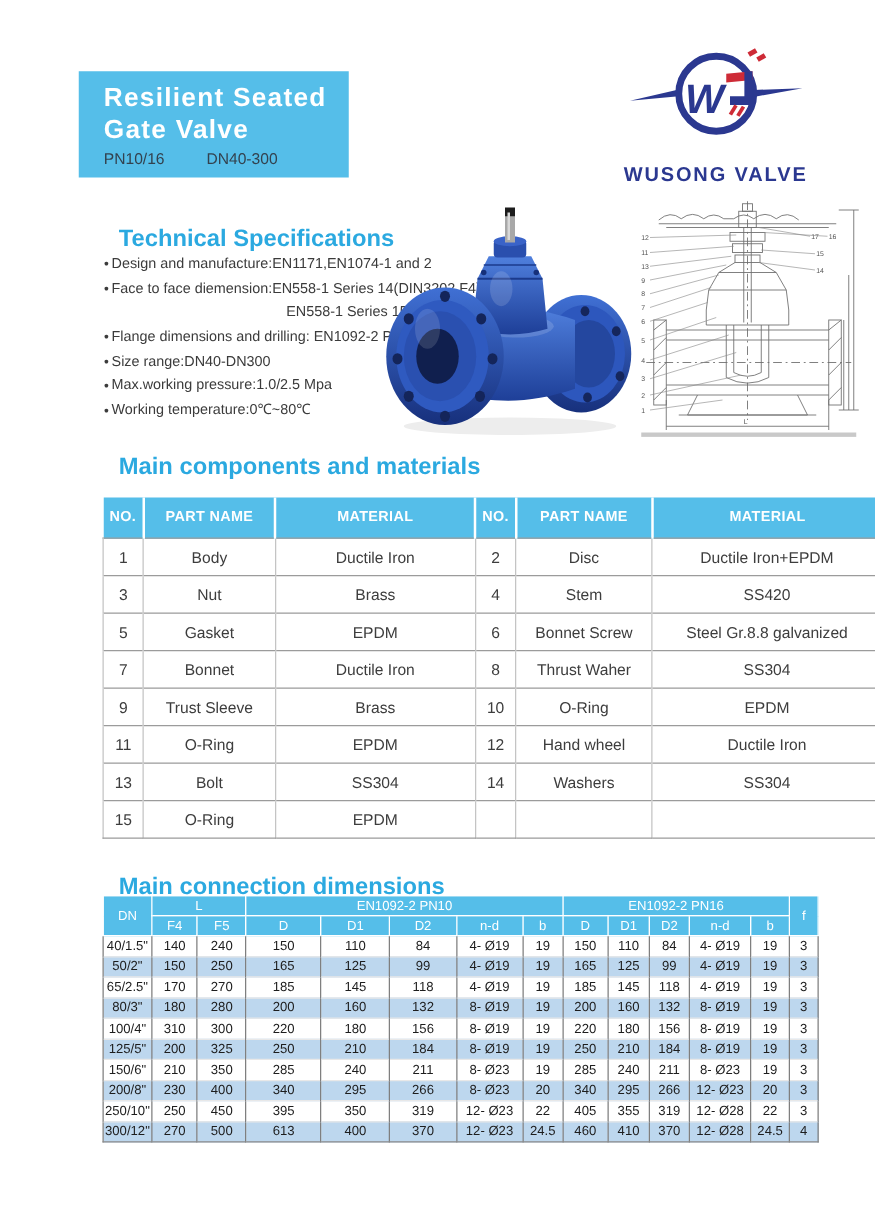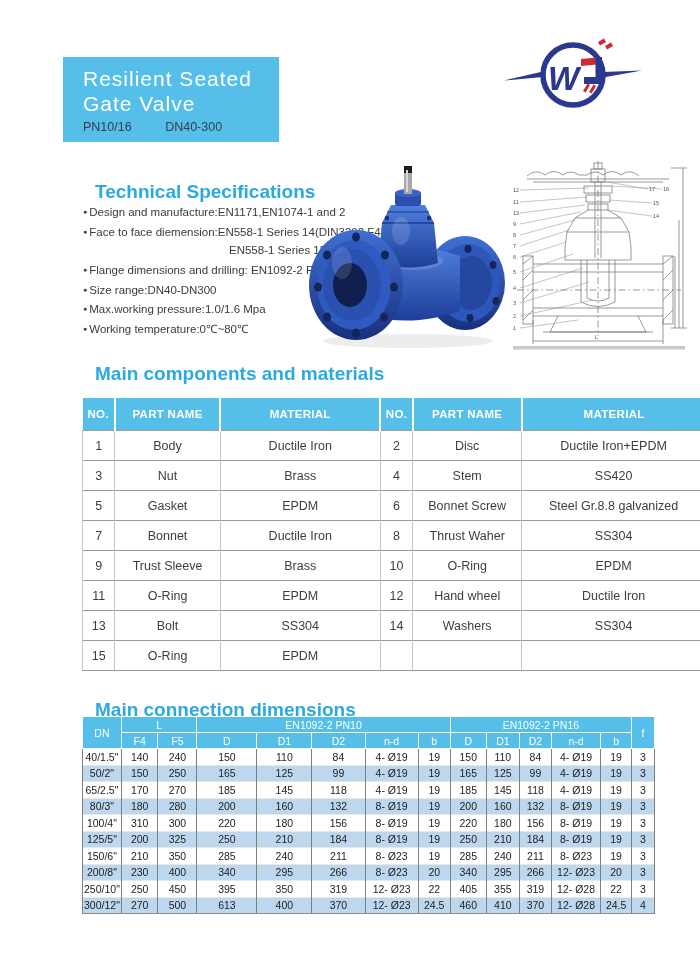--- a/index.html
+++ b/index.html
@@ -6,21 +6,21 @@
     --sky:#55BEE9; --sec:#2BA9E0; --rowblue:#BDD7EE;
     --navy:#2B3890; --red:#CE2B37; --ink:#3b3b3b;
   }
   html,body{margin:0;padding:0;background:#fff;}
   .page{position:relative;width:700px;height:979px;background:#fff;overflow:hidden;
         font-family:"Liberation Sans",sans-serif;}
 
   
   .title-box{position:absolute;left:63px;top:57px;width:216px;height:85px;
              background:var(--sky);box-sizing:border-box;padding:9px 0 0 20px;}
-  .title-line{font-size:21px;font-weight:normal;color:#fff;line-height:25px;letter-spacing:1px;}
+  .title-line{font-size:21px;font-weight:bold;color:#fff;line-height:25px;letter-spacing:1px;}
   .title-sub{margin-top:4px;font-size:12.5px;font-weight:normal;color:#33424F;}
   .title-sub span+span{margin-left:30px;}
 
   
   .logo{position:absolute;left:495px;top:33px;width:155px;text-align:center;}
   .logo-text{margin-top:1px;font-size:16px;font-weight:bold;color:var(--navy);letter-spacing:1.5px;}
 
   
   .sec{position:absolute;margin:12px;font-size:19px;font-weight:600;color:var(--sec);}
   #tech-title{left:83px;top:169px;}
@@ -80,30 +80,31 @@
       <path d="M100,9 l6,-3.4 l2,3.4 l-6,3.4 z" fill="#CE2B37"></path>
       <path d="M107,13 l6,-3.4 l2,3.4 l-6,3.4 z" fill="#CE2B37"></path>
       <polygon points="6,47.5 45,38.5 45,44" fill="#2B3890"></polygon>
       <polygon points="144,37.5 105,39 105,44.5" fill="#2B3890"></polygon>
       <text x="50" y="57" font-size="33" font-style="italic" font-weight="bold" fill="#2B3890" font-family="Liberation Sans, sans-serif">W</text>
       <path d="M83,26 l21,-2 v7 l-21,2 z" fill="#CE2B37"></path>
       <path d="M104,24 v27 h-18 v-7 h11.5 v-20 z" fill="#2B3890"></path>
       <path d="M85,58 l4.5,-7.5 l2.6,1.4 l-4.5,7.5 z" fill="#CE2B37"></path>
       <path d="M91,59 l4.5,-7.5 l2.6,1.4 l-4.5,7.5 z" fill="#CE2B37"></path>
     </svg>
+    <div class="logo-text">WUSONG VALVE</div>
   </div>
 
   <h2 class="sec" id="tech-title">Technical Specifications</h2>
   <ul id="bullets">
       <li><span class="dot">●</span><span>Design and manufacture:EN1171,EN1074-1 and 2</span></li>
       <li><span class="dot">●</span><span>Face to face diemension:EN558-1 Series 14(DIN3202 F4)</span></li>
       <li class="cont">EN558-1 Series 15(DIN3202 F5)</li>
       <li><span class="dot">●</span><span>Flange dimensions and drilling: EN1092-2 PN10/16</span></li>
       <li><span class="dot">●</span><span>Size range:DN40-DN300</span></li>
-      <li><span class="dot">●</span><span>Max.working pressure:1.0/1.6 Mpa</span></li>
+      <li><span class="dot">●</span><span>Max.working pressure:1.0/2.5 Mpa</span></li>
       <li><span class="dot">●</span><span>Working temperature:0℃~80℃</span></li>
     </ul>
 
   <svg id="valve-photo" width="200" height="190" viewBox="0 0 200 190">
     <defs>
       <linearGradient id="gFlange" x1="0" y1="0" x2="0" y2="1">
         <stop offset="0" stop-color="#4070d4"></stop>
           <stop offset="1" stop-color="#17307c"></stop>
       </linearGradient>
       <linearGradient id="gBody" x1="0" y1="0" x2="0" y2="1">

